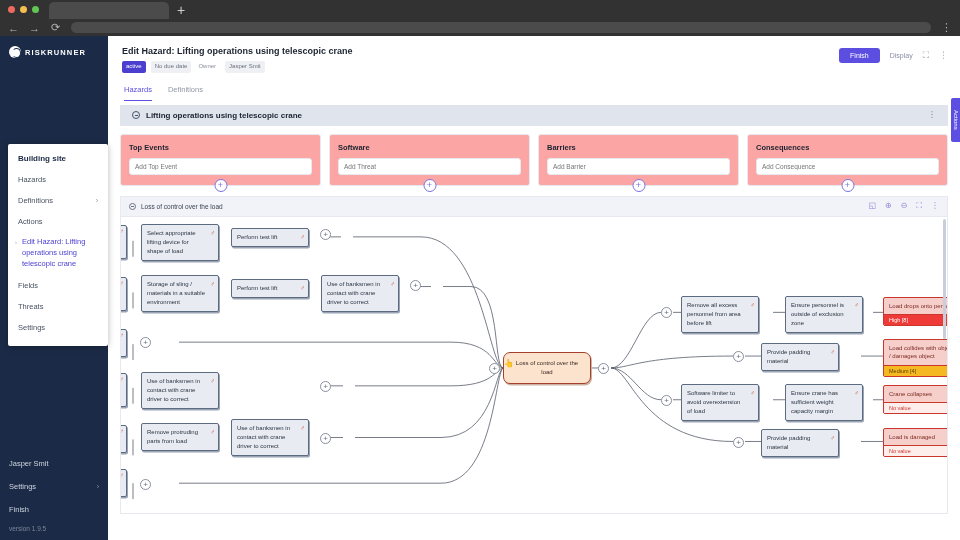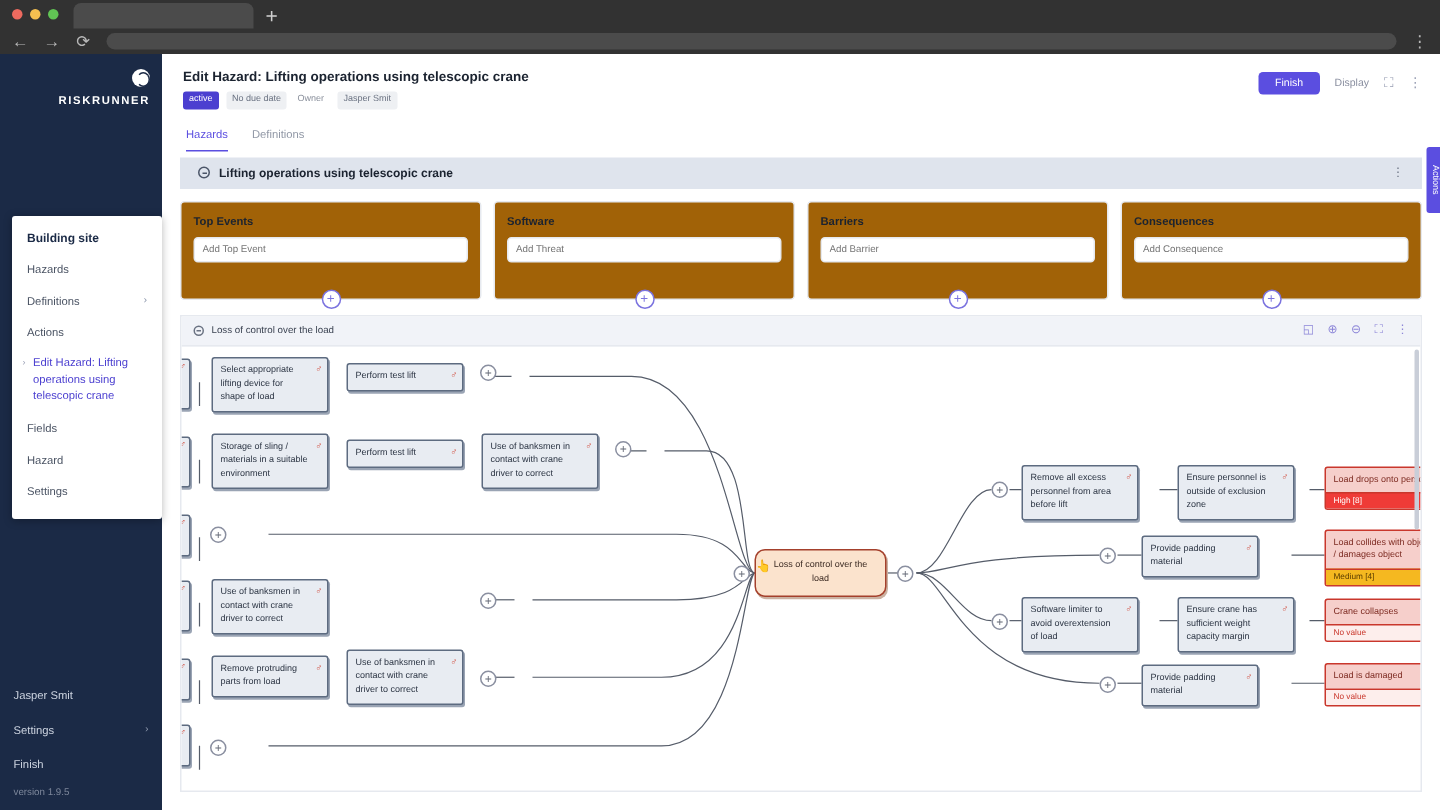--- a/index.html
+++ b/index.html
@@ -35,21 +35,21 @@
   .urlbar { flex: 1; height: 11px; background: #4b4b4b; border-radius: 6px; }
   .kebab-dark { color: #b9b9b9; font-size: 11px; letter-spacing: 0; }
 
   .viewport { position: absolute; top: 36px; left: 0; width: 960px; height: 504px; background: #fff; display: flex; }
 
   
   .sidebar {
     width: 108px; height: 504px; background: #1b2a46; color: #c7cedb;
     position: relative; flex-shrink: 0;
   }
-  .brand { display: flex; align-items: flex-end; gap: 4px; padding: 10px 8px 12px 9px; flex-direction: column; }
+  .brand { display: flex; align-items: center; gap: 4px; padding: 10px 8px 12px 9px; }
   .brand-mark {
     width: 12px; height: 12px; border-radius: 50%;
     background: #fff; position: relative; flex-shrink: 0;
   }
   .brand-mark::after {
     content: ""; position: absolute; left: 3px; top: 2px;
     width: 7px; height: 8px; border-radius: 50%;
     border: 1.5px solid #1b2a46; border-left-color: transparent;
   }
   .brand-text { font-size: 7.5px; letter-spacing: 1.1px; font-weight: bold; color: #fff; }
@@ -119,22 +119,22 @@
   }
   .section-bar .circ::after {
     content: ""; position: absolute; left: 1.5px; top: 3px; width: 3px;
     height: 1px; background: #4b5568;
   }
   .section-title { font-size: 8px; font-weight: bold; color: #1b2330; }
   .section-kebab { margin-left: auto; color: #6a7282; font-size: 8px; line-height: 1; cursor: pointer; }
 
   .columns { display: flex; gap: 8px; padding: 8px 12px 0 12px; }
   .col-card {
-    flex: 1; background: #a16207; border: 1px solid #e6e9ef; border-radius: 3px;
-    padding: 8px 8px 0 8px; height: 66px; position: relative;
+    flex: 1; background: #fca5a5; border: 1px solid #e6e9ef; border-radius: 3px;
+    padding: 8px 8px 0 8px; height: 52px; position: relative;
   }
   .col-title { font-size: 7.5px; font-weight: bold; color: #1b2330; margin-bottom: 6px; }
   .col-input {
     width: 100%; border: 1px solid #e6e9ef; border-radius: 3px;
     font-size: 6.5px; color: #b5b9c3; padding: 4px 5px; outline: none;
     font-family: inherit; background: #fff;
   }
   .plus-circ {
     position: absolute; left: 50%; bottom: -7px; transform: translateX(-50%);
     width: 13px; height: 13px; border: 1px solid #7b73df; border-radius: 50%;
@@ -268,21 +268,21 @@
           <span>Actions</span>
         </div>
         <div class="sub-item active">
           <span class="mini-chev">›</span>
           <span>Edit Hazard: Lifting operations using telescopic crane</span>
         </div>
         <div class="sub-item">
           <span>Fields</span>
         </div>
         <div class="sub-item">
-          <span>Hazard</span>
+          <span>Threats</span>
         </div>
         <div class="sub-item">
           <span>Settings</span>
         </div>
       </div>
     </div>
 
     <div class="main">
 
       <div class="page-header">

